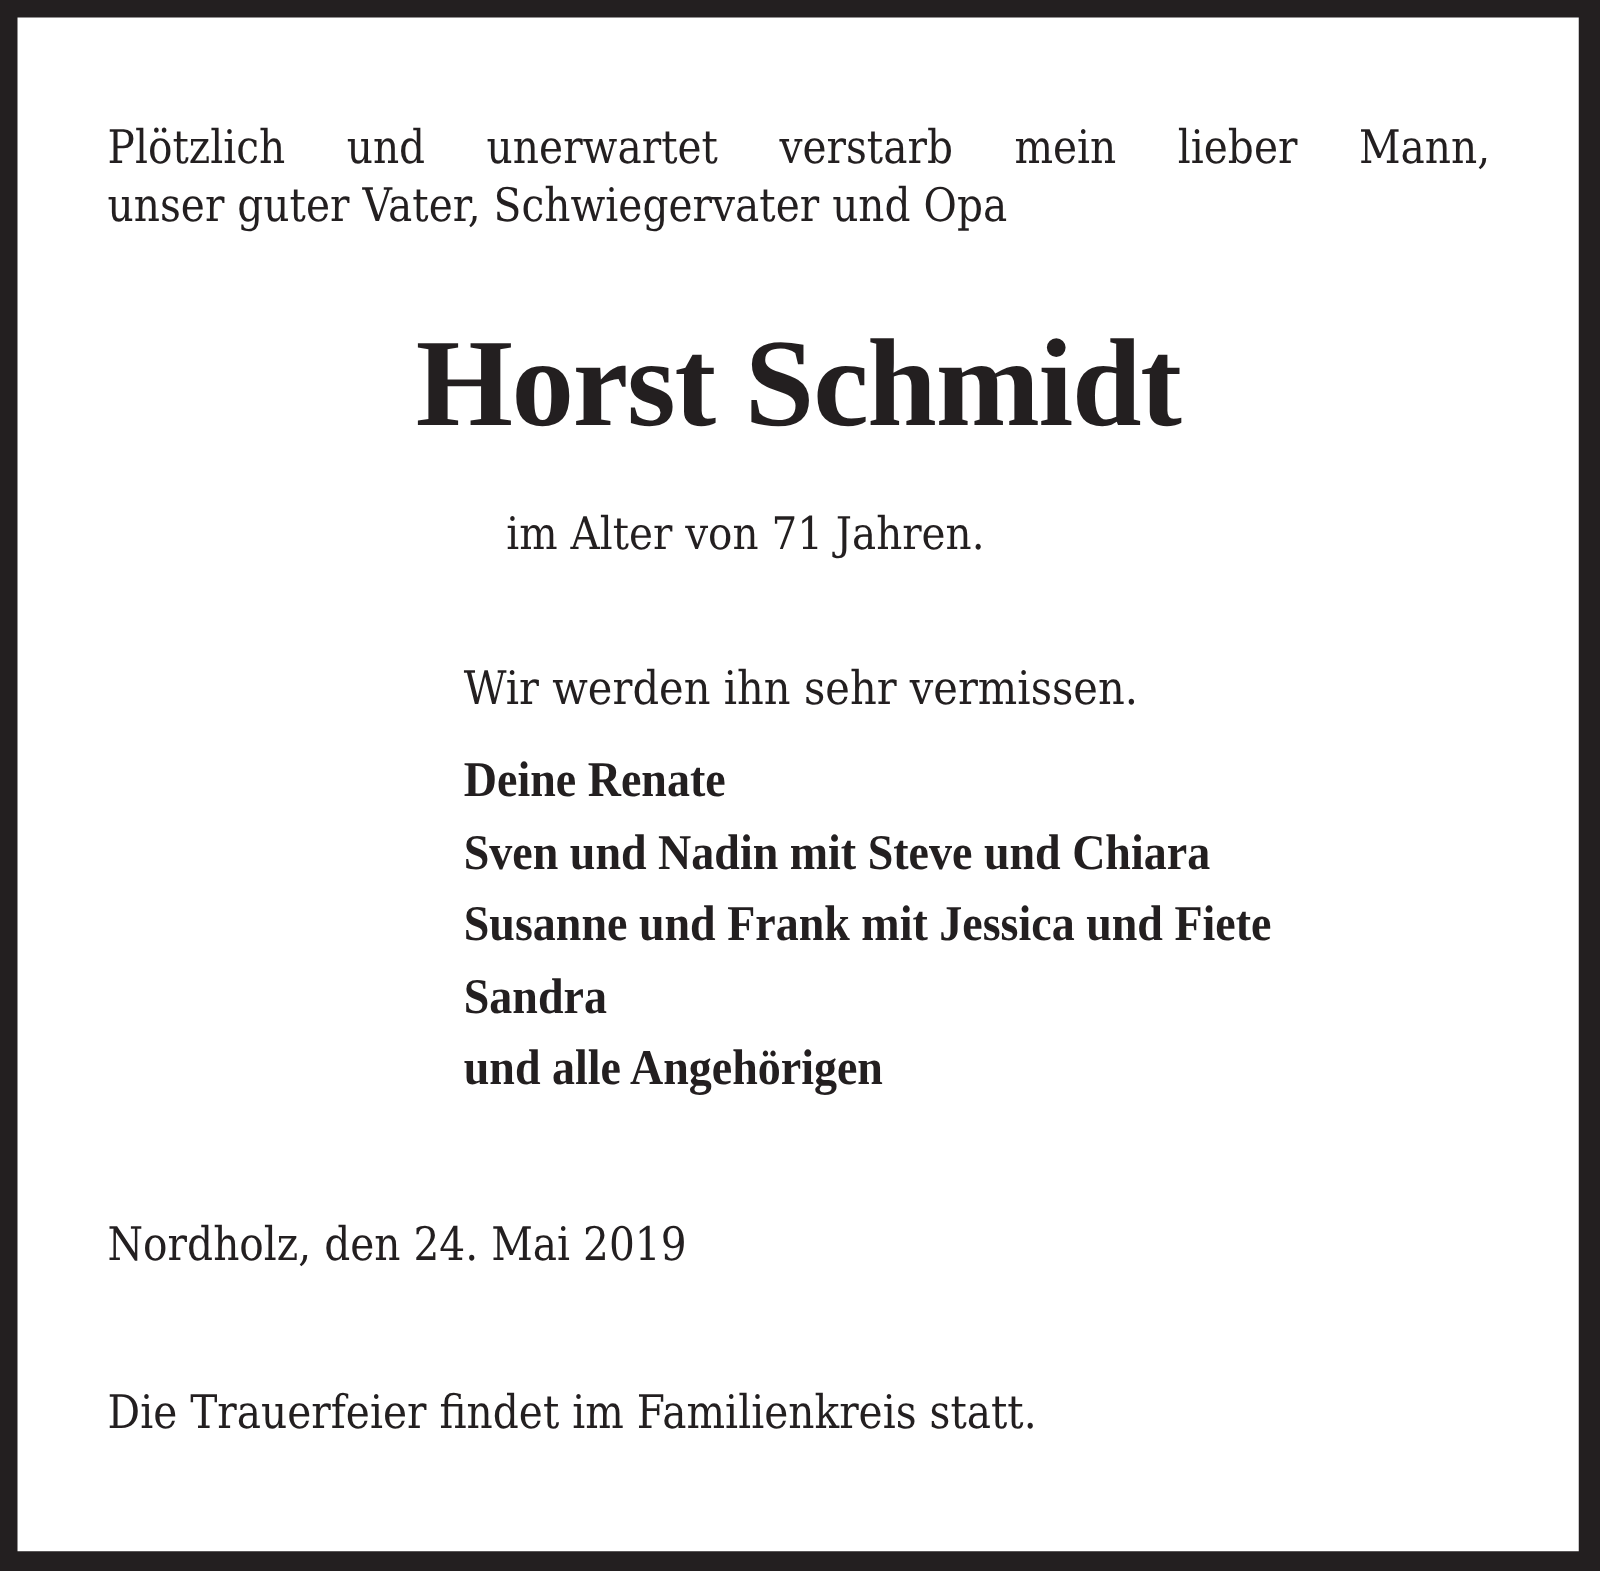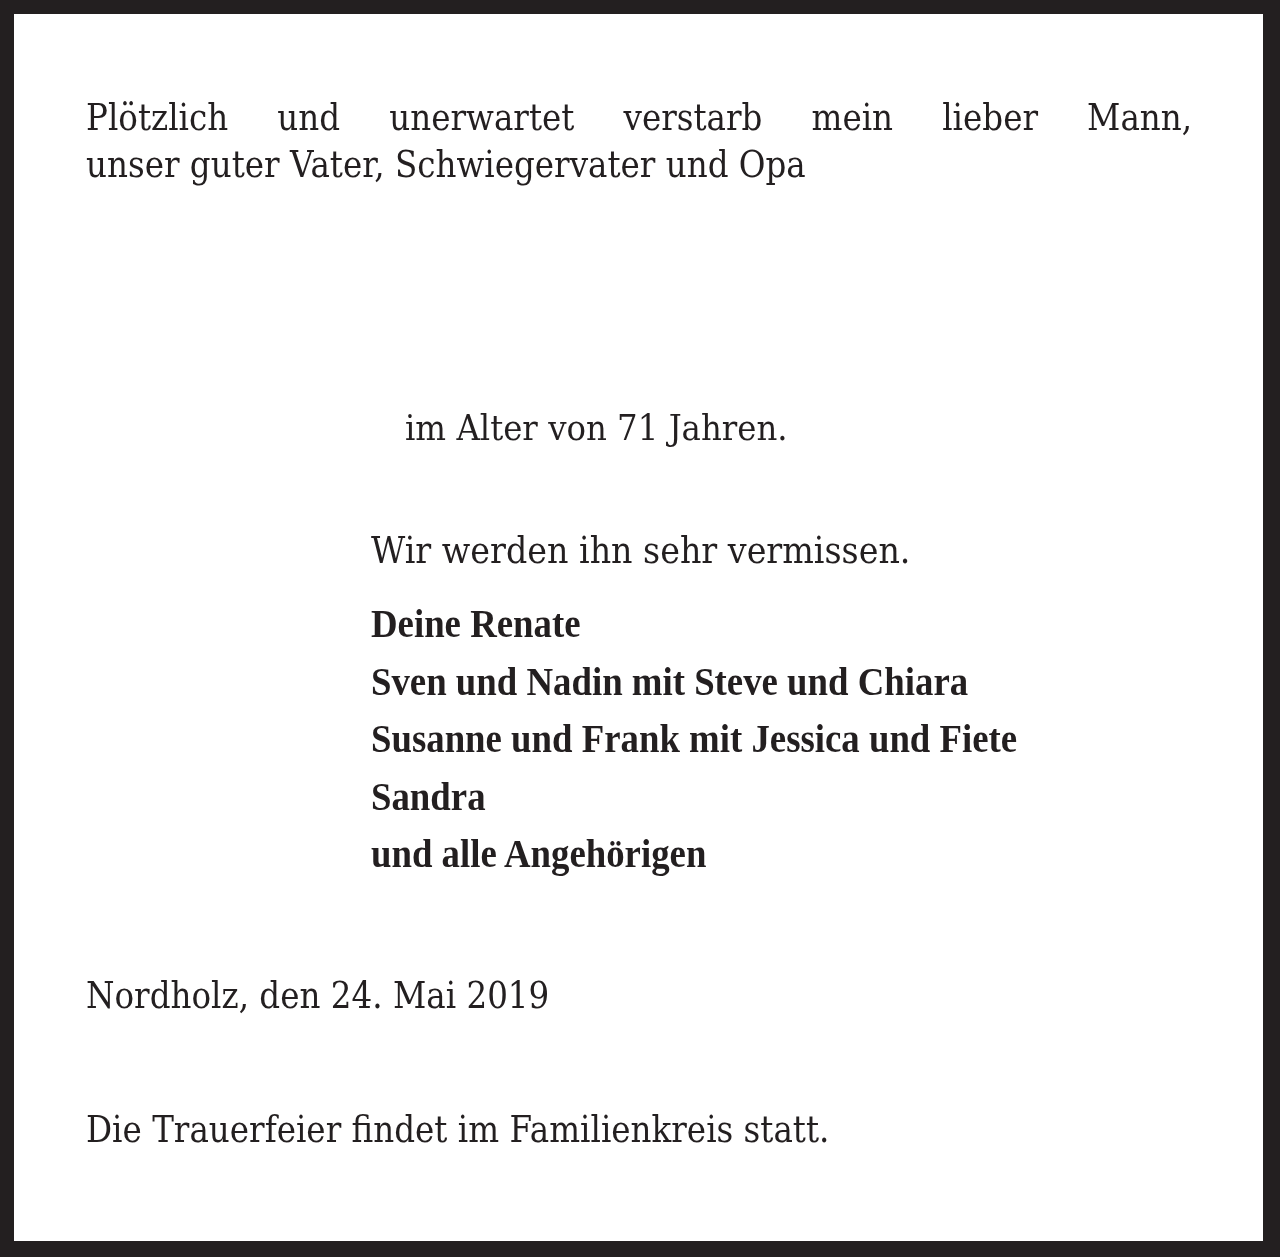--- a/index.html
+++ b/index.html
@@ -78,20 +78,21 @@
   </style>
 </head>
 <body>
 
 <div class="frame">
   <div class="t intro">
     <div style="text-align:justify;text-align-last:justify;width:1257px;">Plötzlich und unerwartet verstarb mein lieber Mann,</div>
     <div>unser guter Vater, Schwiegervater und Opa</div>
   </div>
 
+  <div class="t name">Horst Schmidt</div>
 
   <div class="t age">im Alter von 71 Jahren.</div>
 
   <div class="t miss">Wir werden ihn sehr vermissen.</div>
 
   <div class="t signers">
     <div>Deine Renate</div>
     <div>Sven und Nadin mit Steve und Chiara</div>
     <div>Susanne und Frank mit Jessica und Fiete</div>
     <div>Sandra</div>

